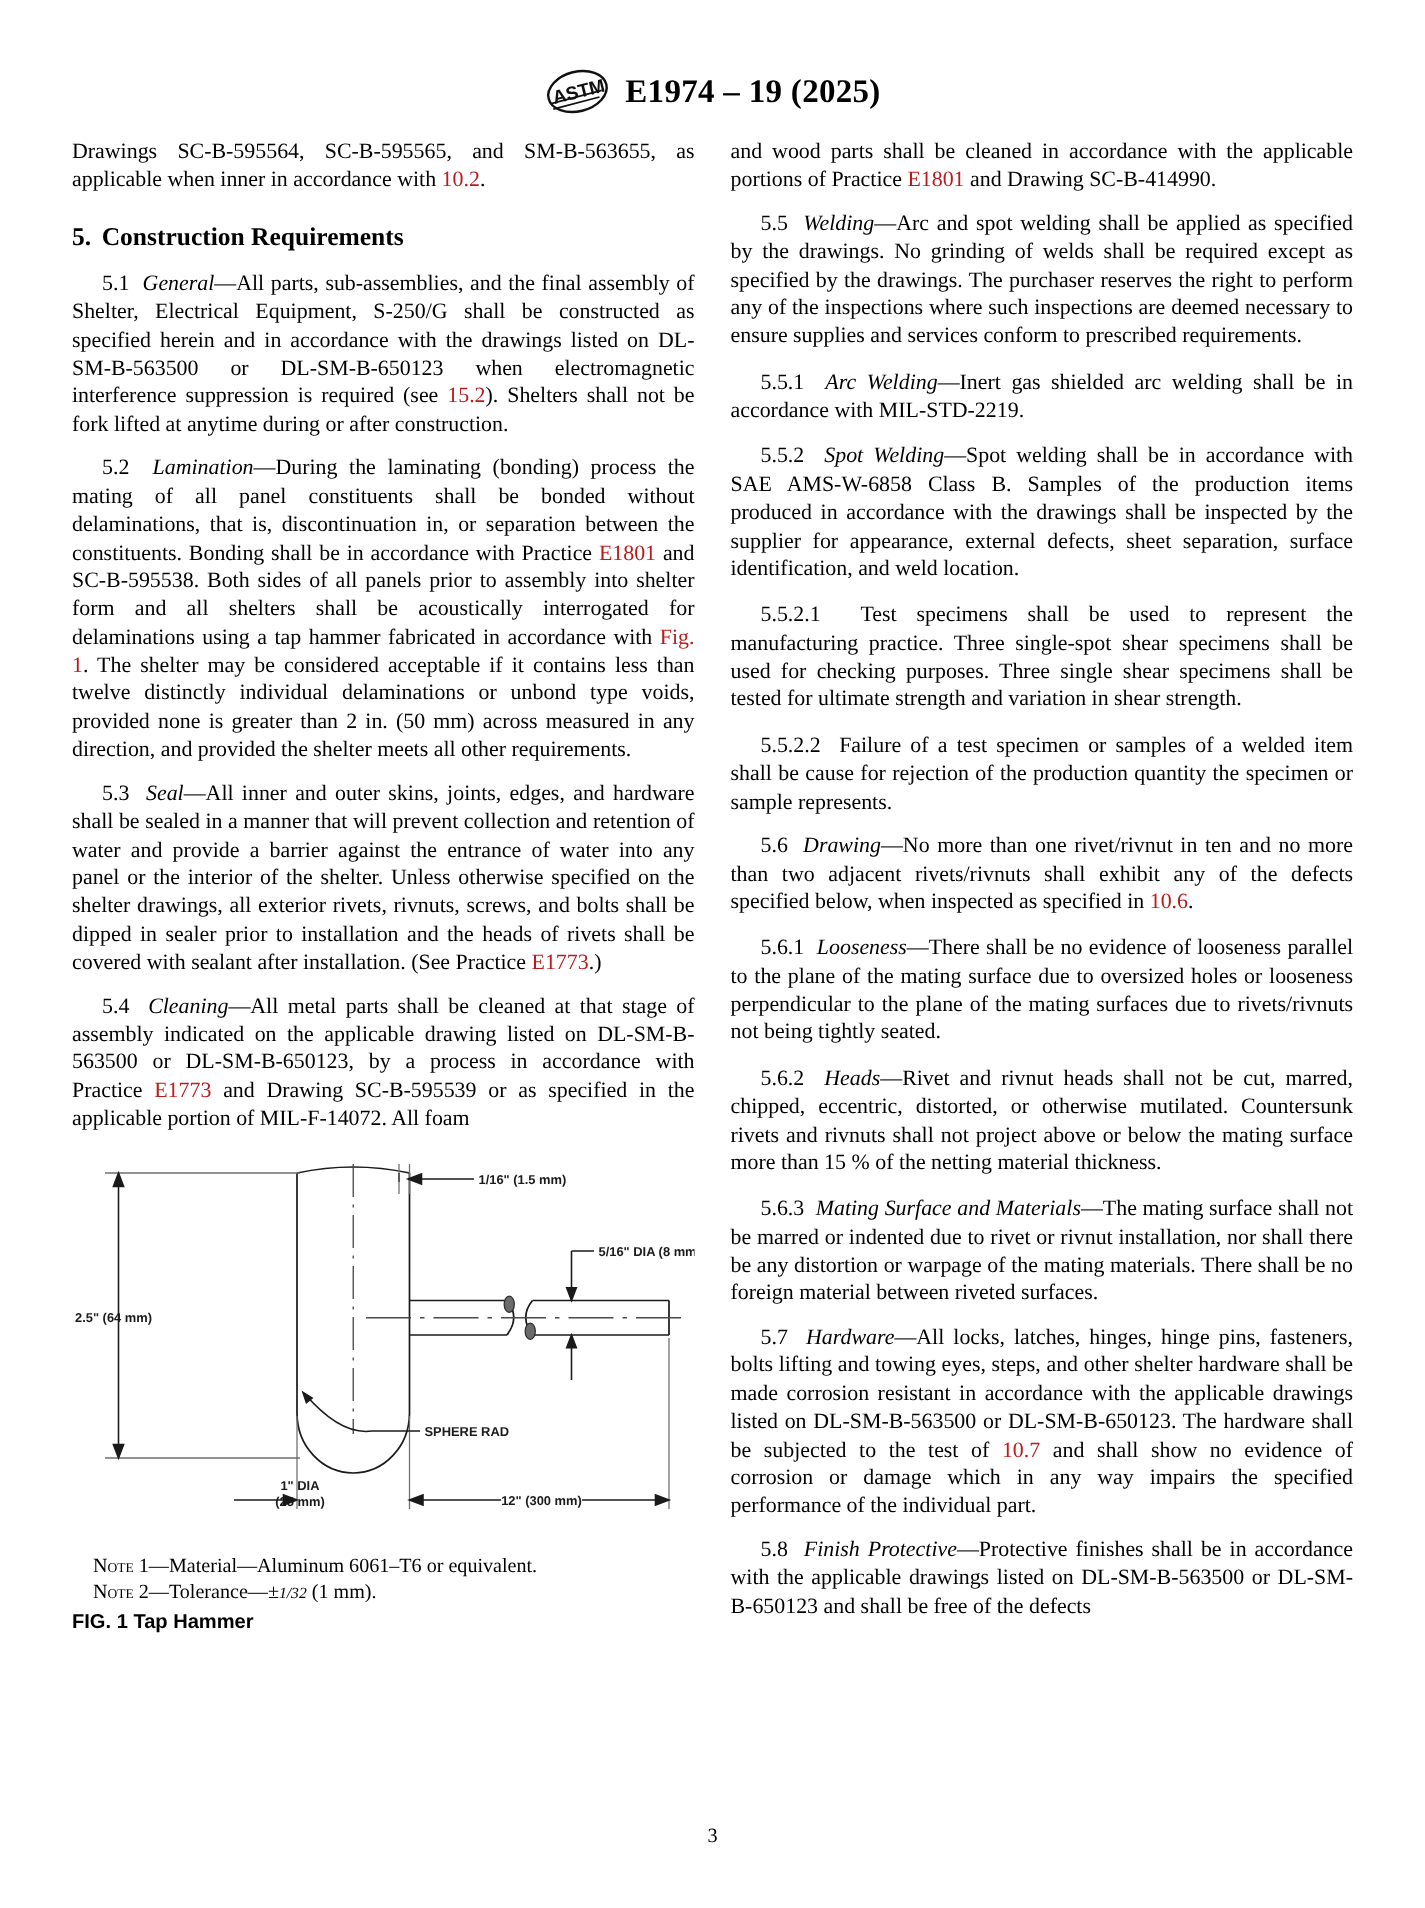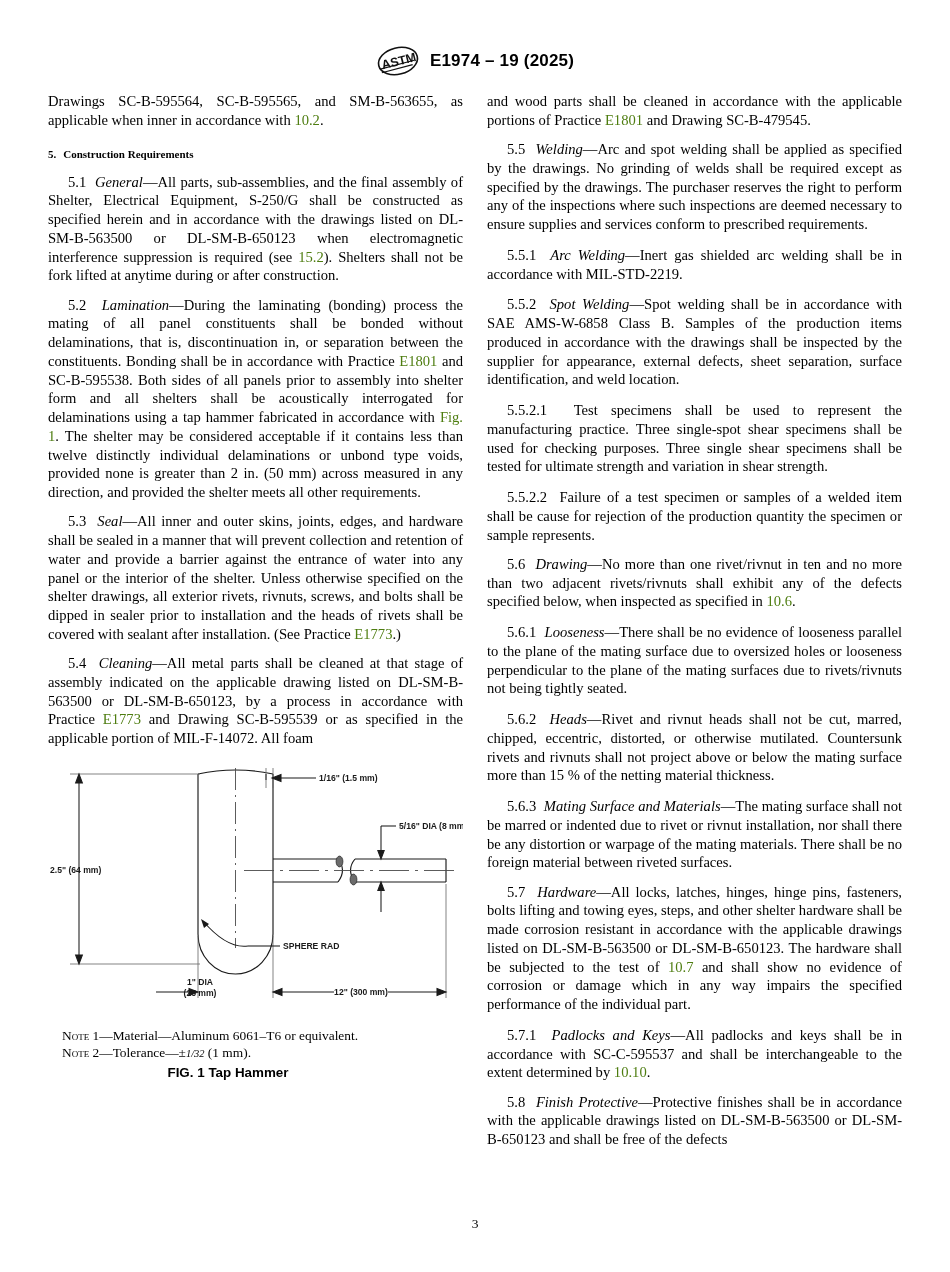--- a/index.html
+++ b/index.html
@@ -35,23 +35,23 @@
     align-items: center;
     gap: 10px;
   }
   .astm-logo {
     width: 44px;
     height: 34px;
     display: inline-block;
     vertical-align: middle;
   }
   .header-title {
-    font-family: Liberation Sans, sans-serif;
+    font-family: Liberation Serif, serif;
     font-weight: bold;
-    font-size: 17px;
+    font-size: 22px;
     letter-spacing: 0.2px;
     white-space: nowrap;
   }
 
   
   .col {
     position: absolute;
     top: 92px;
     width: 415px;
     text-align: justify;
@@ -67,29 +67,29 @@
     text-align: justify;
     -webkit-hyphens: auto;
     hyphens: auto;
   }
   p.para.noindent { text-indent: 0; }
   p.spaced { margin-top: 10.5px; }
   p.tight  { margin-top: 12px; }
 
   h2.section-head {
     margin: 17px 0 9px 0;
-    font-size: 11px;
+    font-size: 17px;
     font-weight: bold;
     text-indent: 0;
     text-align: left;
   }
   h2.section-head .num { margin-right: 7px; }
 
   .it { font-style: italic; }
-  .ref { color: #4d7c0f; }
+  .ref { color: #b91c1c; }
 
   
   .figure-wrap {
     margin-top: 18px;
     width: 415px;
   }
   .figure-svg { display: block; }
   .fig-notes {
     font-size: 13.4px;
     line-height: 1.28;
@@ -98,21 +98,21 @@
   }
   .fig-notes .note-line { white-space: nowrap; }
   .smallcaps {
     font-variant: small-caps;
   }
   .frac {
     font-size: 0.78em;
     font-style: italic;
   }
   .fig-caption {
-    text-align: center;
+    text-align: left;
     font-family: "Liberation Sans", "DejaVu Sans", sans-serif;
     font-weight: bold;
     font-size: 13.4px;
     margin-top: 3px;
     padding-right: 55px;
   }
 
   
   .page-number {
     position: absolute;
@@ -262,21 +262,21 @@
         <div class="note-line"><span class="smallcaps">Note</span>&nbsp;<span>2</span><span>—Tolerance—±</span><span class="frac">1/32</span><span> (1 mm).</span></div>
       </div>
 
       <div class="fig-caption">FIG. 1 Tap Hammer</div>
     </div>
 
   </div>
 
   <div class="col col-right">
 
-    <p class="para noindent"><span>and wood parts shall be cleaned in accordance with the applicable portions of Practice </span><span class="ref">E1801</span><span> and Drawing SC-B-479545.</span></p>
+    <p class="para noindent"><span>and wood parts shall be cleaned in accordance with the applicable portions of Practice </span><span class="ref">E1801</span><span> and Drawing SC-B-414990.</span></p>
 
     <p class="para spaced"><span>5.5</span>&nbsp;&nbsp;<span class="it">Welding</span><span>—Arc and spot welding shall be applied as specified by the drawings. No grinding of welds shall be required except as specified by the drawings. The purchaser reserves the right to perform any of the inspections where such inspections are deemed necessary to ensure supplies and services conform to prescribed requirements.</span></p>
 
     <p class="para tight"><span>5.5.1</span>&nbsp;&nbsp;<span class="it">Arc Welding</span><span>—Inert gas shielded arc welding shall be in accordance with MIL-STD-2219.</span></p>
 
     <p class="para tight"><span>5.5.2</span>&nbsp;&nbsp;<span class="it">Spot Welding</span><span>—Spot welding shall be in accordance with SAE AMS-W-6858 Class B. Samples of the production items produced in accordance with the drawings shall be inspected by the supplier for appearance, external defects, sheet separation, surface identification, and weld location.</span></p>
 
     <p class="para tight"><span>5.5.2.1</span>&nbsp;&nbsp;<span>Test specimens shall be used to represent the manufacturing practice. Three single-spot shear specimens shall be used for checking purposes. Three single shear specimens shall be tested for ultimate strength and variation in shear strength.</span></p>
 
     <p class="para tight"><span>5.5.2.2</span>&nbsp;&nbsp;<span>Failure of a test specimen or samples of a welded item shall be cause for rejection of the production quantity the specimen or sample represents.</span></p>
@@ -284,21 +284,20 @@
     <p class="para spaced"><span>5.6</span>&nbsp;&nbsp;<span class="it">Drawing</span><span>—No more than one rivet/rivnut in ten and no more than two adjacent rivets/rivnuts shall exhibit any of the defects specified below, when inspected as specified in </span><span class="ref">10.6</span><span>.</span></p>
 
     <p class="para tight"><span>5.6.1</span>&nbsp;&nbsp;<span class="it">Looseness</span><span>—There shall be no evidence of looseness parallel to the plane of the mating surface due to oversized holes or looseness perpendicular to the plane of the mating surfaces due to rivets/rivnuts not being tightly seated.</span></p>
 
     <p class="para tight"><span>5.6.2</span>&nbsp;&nbsp;<span class="it">Heads</span><span>—Rivet and rivnut heads shall not be cut, marred, chipped, eccentric, distorted, or otherwise mutilated. Countersunk rivets and rivnuts shall not project above or below the mating surface more than 15 % of the netting material thickness.</span></p>
 
     <p class="para tight"><span>5.6.3</span>&nbsp;&nbsp;<span class="it">Mating Surface and Materials</span><span>—The mating surface shall not be marred or indented due to rivet or rivnut installation, nor shall there be any distortion or warpage of the mating materials. There shall be no foreign material between riveted surfaces.</span></p>
 
     <p class="para spaced"><span>5.7</span>&nbsp;&nbsp;<span class="it">Hardware</span><span>—All locks, latches, hinges, hinge pins, fasteners, bolts lifting and towing eyes, steps, and other shelter hardware shall be made corrosion resistant in accordance with the applicable drawings listed on DL-SM-B-563500 or DL-SM-B-650123. The hardware shall be subjected to the test of </span><span class="ref">10.7</span><span> and shall show no evidence of corrosion or damage which in any way impairs the specified performance of the individual part.</span></p>
 
-    <p class="para tight"><span>5.7.1</span>&nbsp;&nbsp;<span class="it">Padlocks and Keys</span><span>—All padlocks and keys shall be in accordance with SC-C-595537 and shall be interchangeable to the extent determined by </span><span class="ref">10.10</span><span>.</span></p>
 
     <p class="para spaced"><span>5.8</span>&nbsp;&nbsp;<span class="it">Finish Protective</span><span>—Protective finishes shall be in accordance with the applicable drawings listed on DL-SM-B-563500 or DL-SM-B-650123 and shall be free of the defects</span></p>
 
   </div>
 
   <div class="page-number">3</div>
 
 </div>
 
 </body></html>

